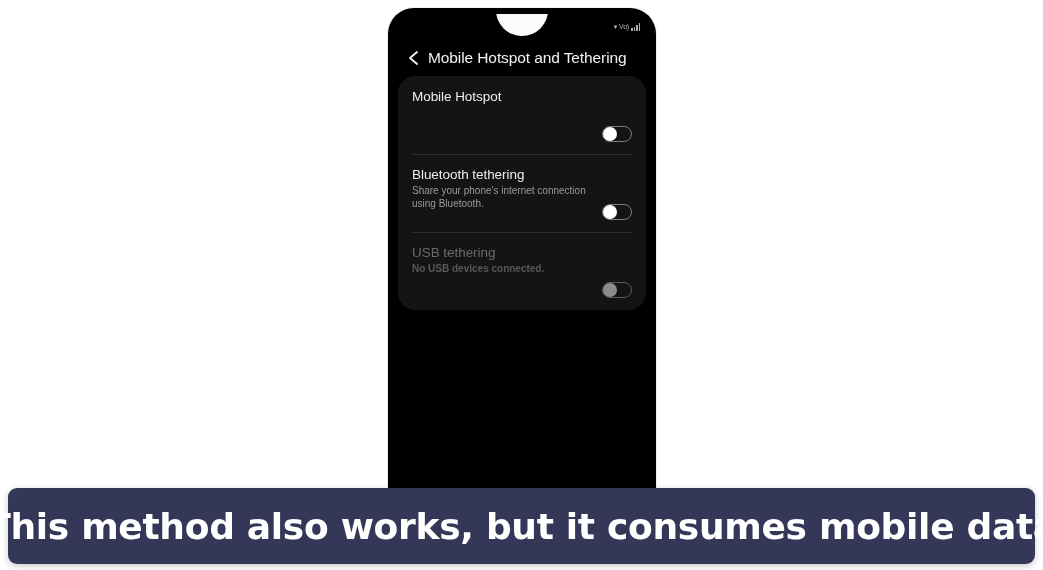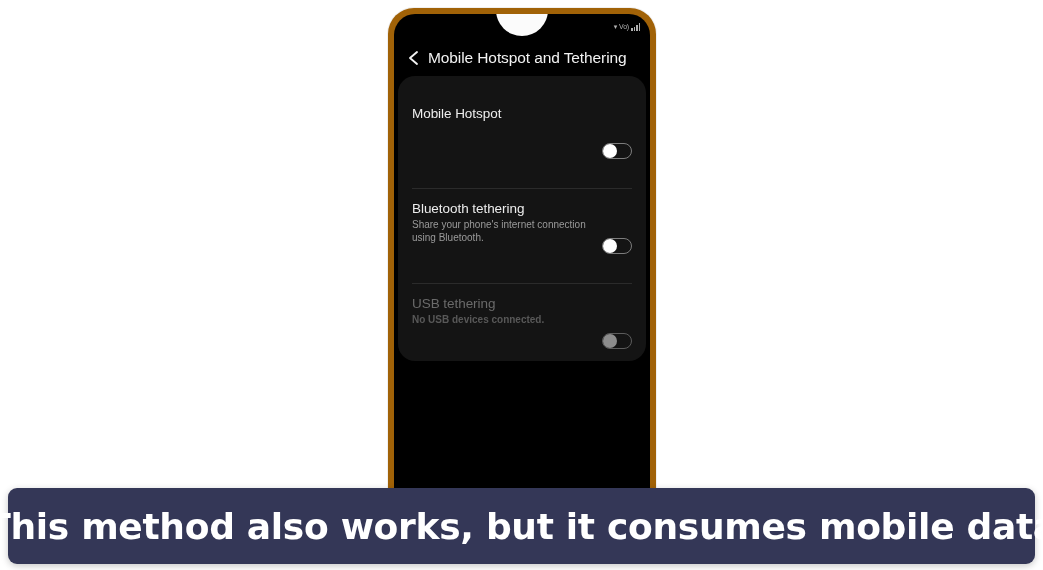--- a/index.html
+++ b/index.html
@@ -15,21 +15,21 @@
     position: relative;
   }
 
   
   #phone-mockup {
     position: absolute;
     left: 388px;
     top: 8px;
     width: 268px;
     height: 487px;
-    background: #a16207;
+    background: #000000;
     border-radius: 26px 26px 6px 6px;
     box-shadow: 0 0 0 1px #f0f0f0;
     box-sizing: border-box;
     padding: 6px 6px 0 6px;
   }
   #phone-screen {
     position: relative;
     width: 256px;
     height: 481px;
     background: #000000;
@@ -129,21 +129,20 @@
     width: 248px;
     background: #141414;
     border-radius: 17px;
     overflow: hidden;
   }
   .setting-row {
     position: relative;
     padding: 12px 14px 0 14px;
     min-height: 78px;
     box-sizing: border-box;
-    margin-top: 17px;
   }
   .setting-row + .setting-row::before {
     content: "";
     position: absolute;
     top: 0;
     left: 14px;
     right: 14px;
     height: 1px;
     background: #2b2b2b;
   }

